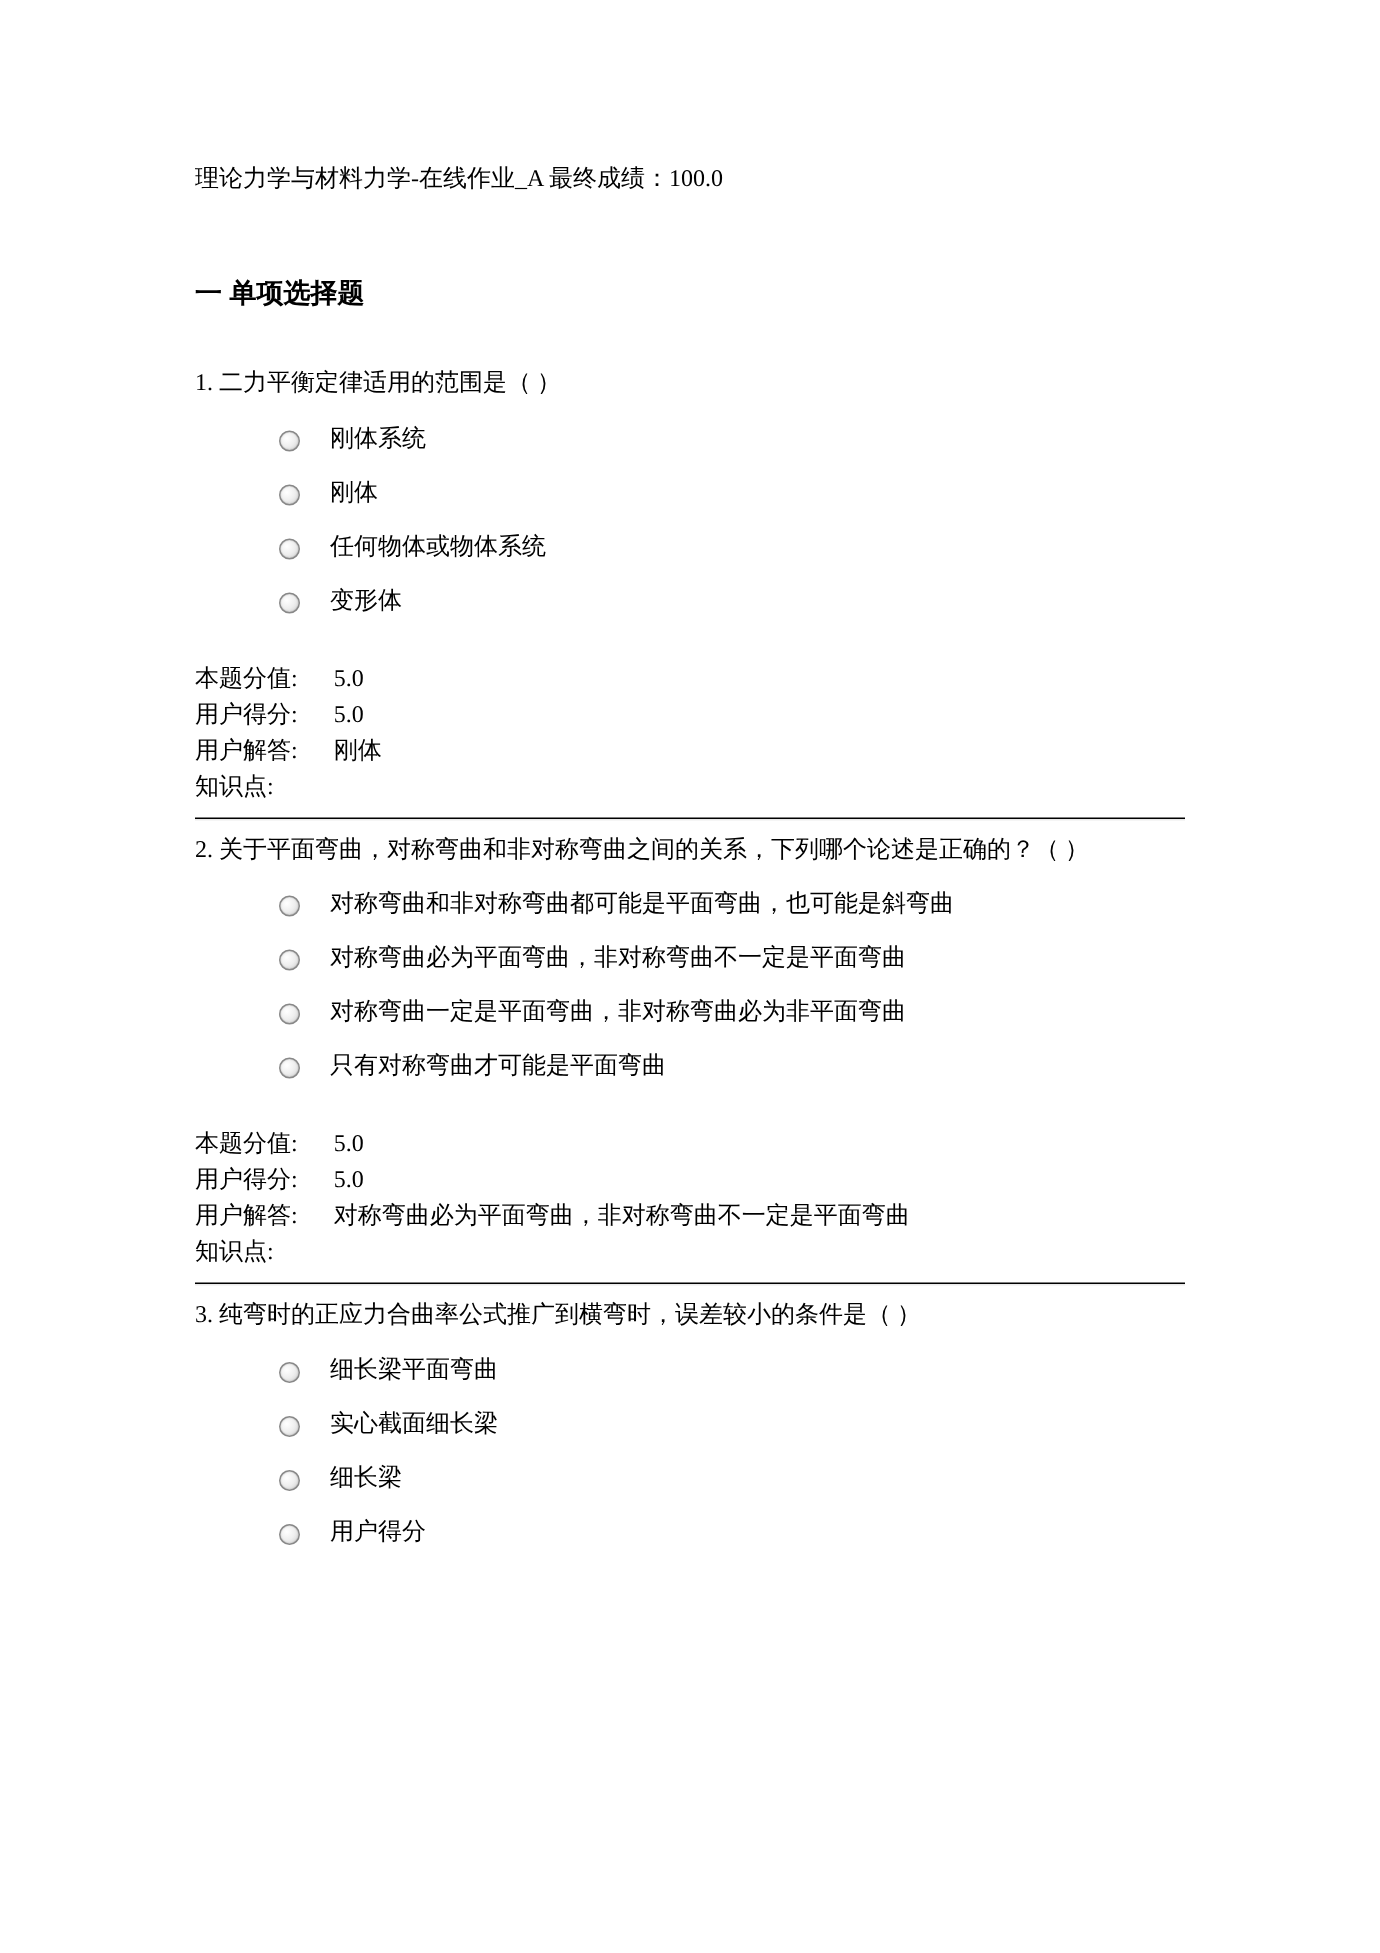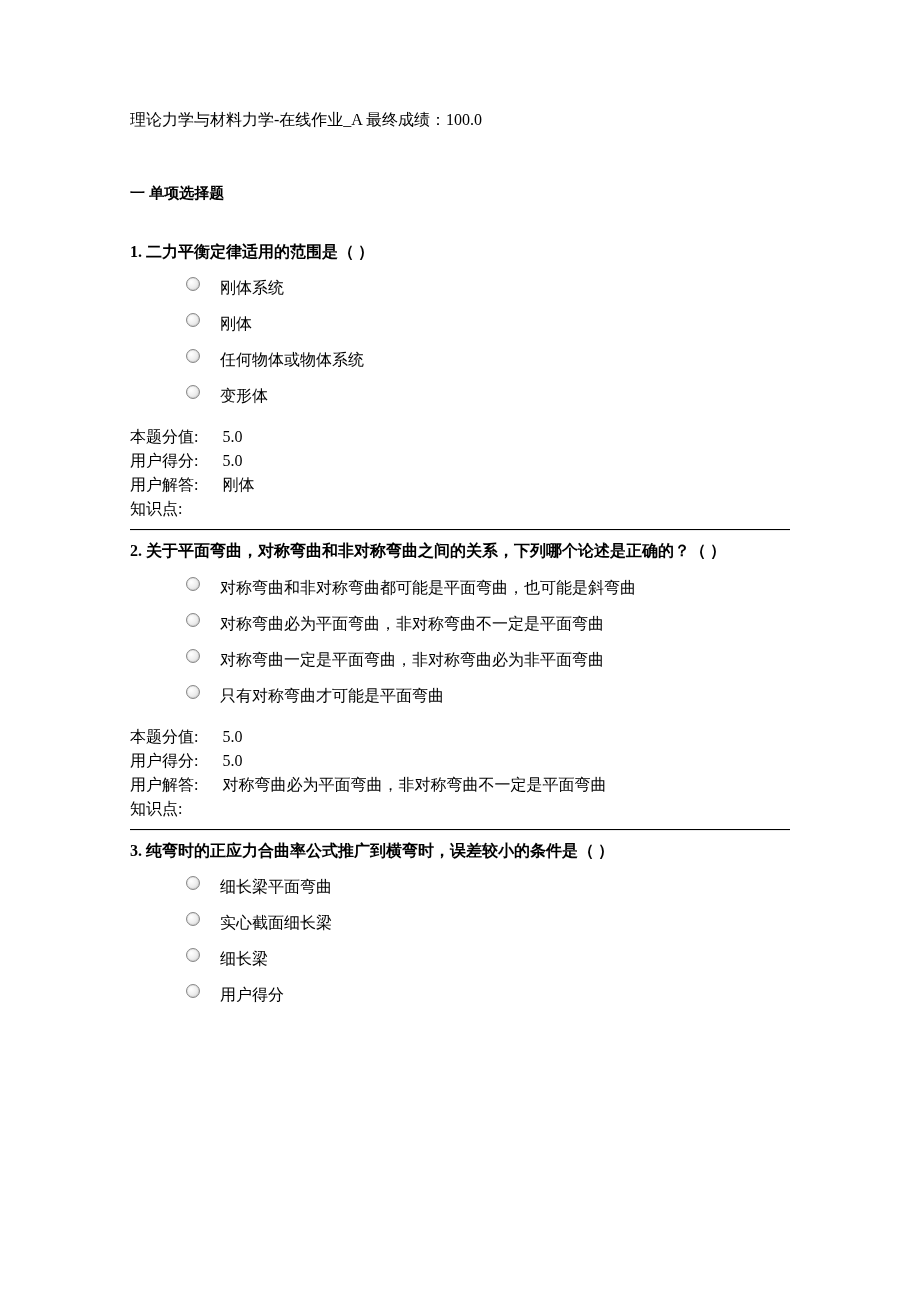--- a/index.html
+++ b/index.html
@@ -16,57 +16,56 @@
   }
   .page {
     padding: 108px 130px 40px 130px;
   }
   .header-line {
     margin-bottom: 50px;
   }
   .section-title {
     font-family: "SimHei", "黑体", sans-serif;
     font-weight: bold;
-    font-size: 15px;
+    font-size: 18px;
     margin-bottom: 34px;
   }
   .question {
     margin-bottom: 0;
   }
   .q-text {
     margin-bottom: 10px;
     line-height: 1.6;
-    font-weight: bold;
   }
   .options {
     margin-left: 56px;
     margin-top: 4px;
   }
   .option-row {
     display: flex;
-    align-items: center;
+    align-items: flex-end;
     margin: 12px 0;
   }
   .radio {
     width: 12px;
     height: 12px;
     border: 1px solid #888;
     border-radius: 50%;
     background: radial-gradient(circle at 35% 35%, #fff 0%, #eee 50%, #ccc 100%);
     box-shadow: inset 0 0 1px rgba(0,0,0,0.3);
     flex: 0 0 12px;
     margin-right: 20px;
     position: relative;
     top: -4px;
   }
   .option-text {
     font-family: "SimSun", "宋体", serif;
   }
   .meta-block {
-    margin-top: 17px;
+    margin-top: 28px;
   }
   .meta-row {
     display: flex;
   }
   .meta-label {
     white-space: pre;
   }
   .meta-value {
     white-space: pre;
   }

